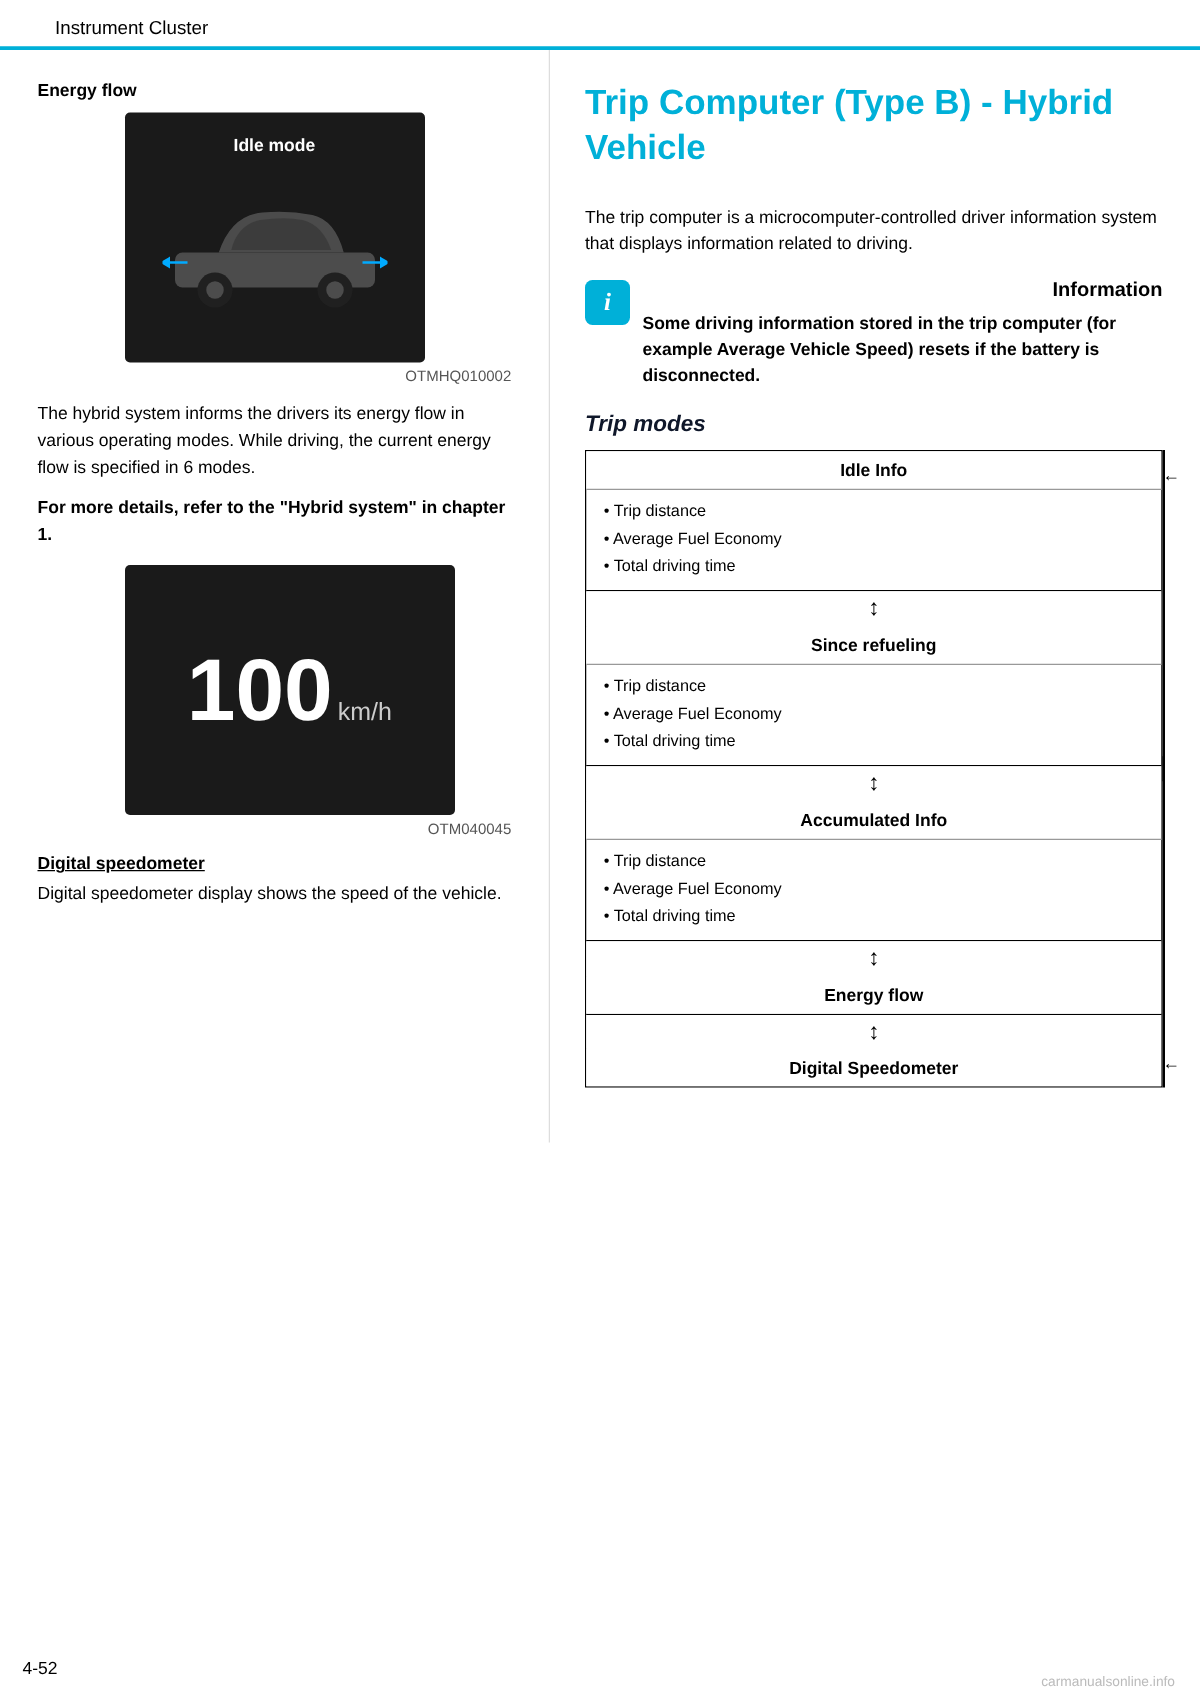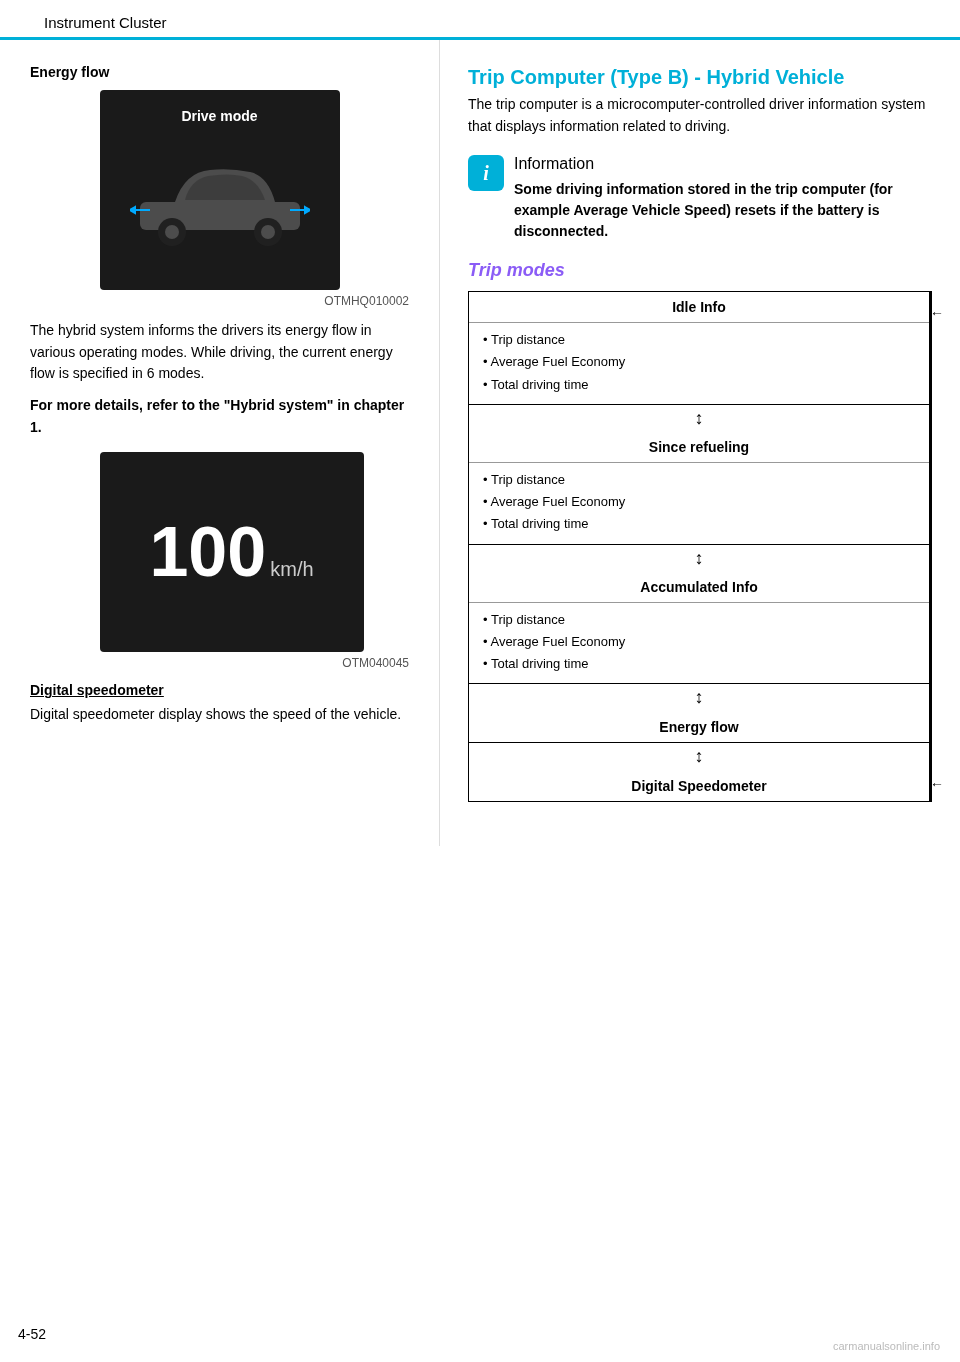--- a/index.html
+++ b/index.html
@@ -140,24 +140,24 @@
 
     .digital-speedo-label {
       font-weight: bold;
       font-size: 14px;
       margin-bottom: 6px;
       text-decoration: underline;
     }
 
     
     .section-heading {
-      font-size: 20px;
+      font-size: 28px;
       font-weight: bold;
       color: #00b0d8;
-      margin-bottom: 4px;
+      margin-bottom: 26px;
       line-height: 1.3;
     }
 
     .intro-text {
       font-size: 14px;
       line-height: 1.55;
       margin-bottom: 18px;
     }
 
     
@@ -179,37 +179,38 @@
       font-style: italic;
       font-weight: bold;
       font-size: 20px;
       margin-right: 10px;
       flex-shrink: 0;
       font-family: Georgia, serif;
     }
 
     .info-heading {
       font-size: 16px;
-      font-weight: normal;
+      font-weight: bold;
       color: #000;
       margin-bottom: 6px;
+      text-align: right;
     }
 
     .info-text {
       font-size: 14px;
       font-weight: bold;
       line-height: 1.5;
     }
 
     
     .trip-modes-heading {
       font-size: 18px;
       font-weight: bold;
       font-style: italic;
-      color: #8b5cf6;
+      color: #0f172a;
       margin-bottom: 10px;
     }
 
     
     .flow-diagram {
       border: 1.5px solid #000;
       position: relative;
       width: 100%;
     }
 
@@ -280,21 +281,21 @@
 </div>
 
 <div class="main-content">
 
   <div class="left-col">
 
     <div class="section-label">Energy flow</div>
 
     <div class="image-container">
       <div class="car-image-box">
-        <span class="idle-label">Drive mode</span>
+        <span class="idle-label">Idle mode</span>
 
         <svg class="car-silhouette" viewBox="0 0 180 100">
 
           <g fill="#555" opacity="0.85">
 
             <rect x="10" y="52" width="160" height="28" rx="6"></rect>
 
             <path d="M45,52 Q55,22 80,20 Q100,18 120,22 Q138,26 145,52 Z" fill="#555"></path>
 
             <circle cx="42" cy="82" r="14" fill="#222"></circle>

